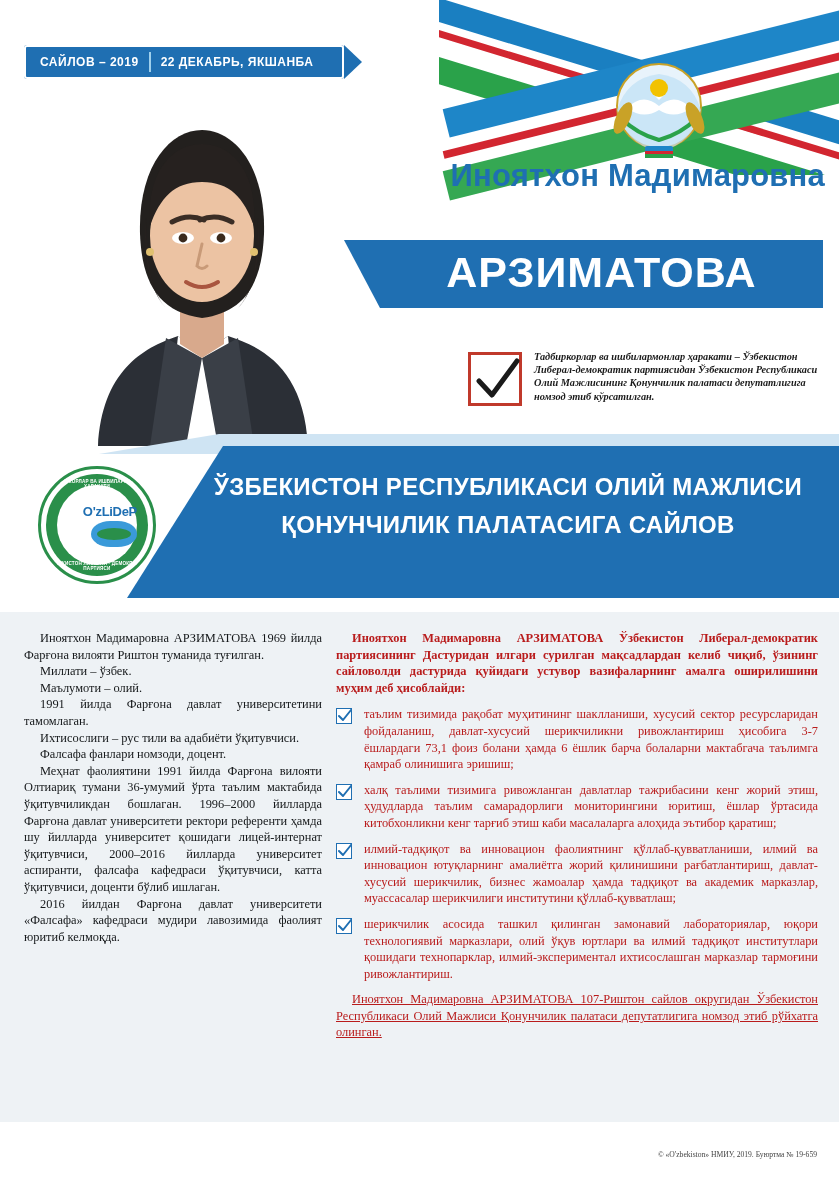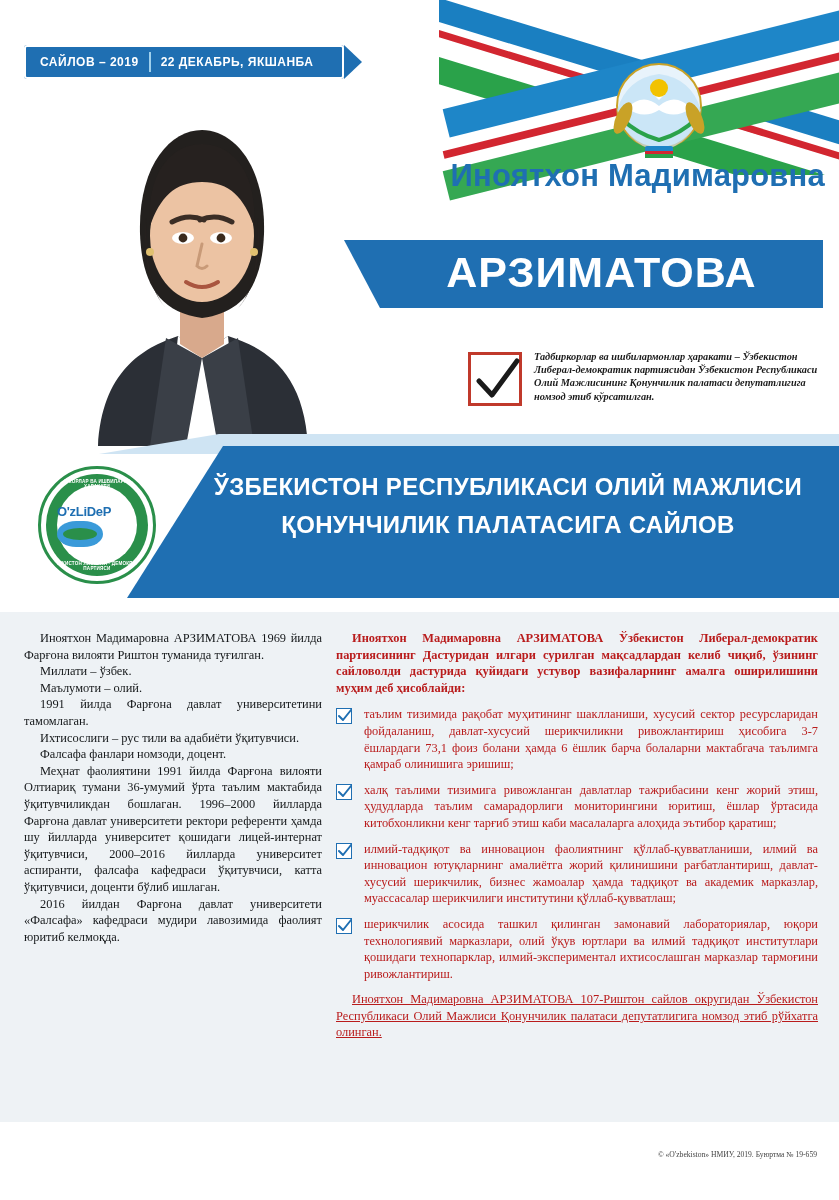--- a/index.html
+++ b/index.html
@@ -148,21 +148,21 @@
   }
   .pl-ring {
     position:absolute; left:5px; top:5px; right:5px; bottom:5px;
     border-radius:50%;
     background:#2a8f4a;
   }
   .pl-inner {
     position:absolute; left:16px; top:16px; right:16px; bottom:16px;
     border-radius:50%;
     background:#ffffff;
-    display:flex; flex-direction:column; align-items:flex-start; justify-content:center;
+    display:flex; flex-direction:column; align-items:flex-end; justify-content:center;
   }
   .pl-name { font-size:13px; font-weight:bold; color:#1f6fb2; letter-spacing:-0.3px;}
   .pl-globe {
     width:46px; height:26px; border-radius:50%/60%;
     background:#3a9ad9; margin-top:2px; position:relative; overflow:hidden;
   }
   .pl-globe:after{
     content:""; position:absolute; left:6px; top:7px; width:34px; height:12px;
     background:#2a8f4a; border-radius:50%;
   }

